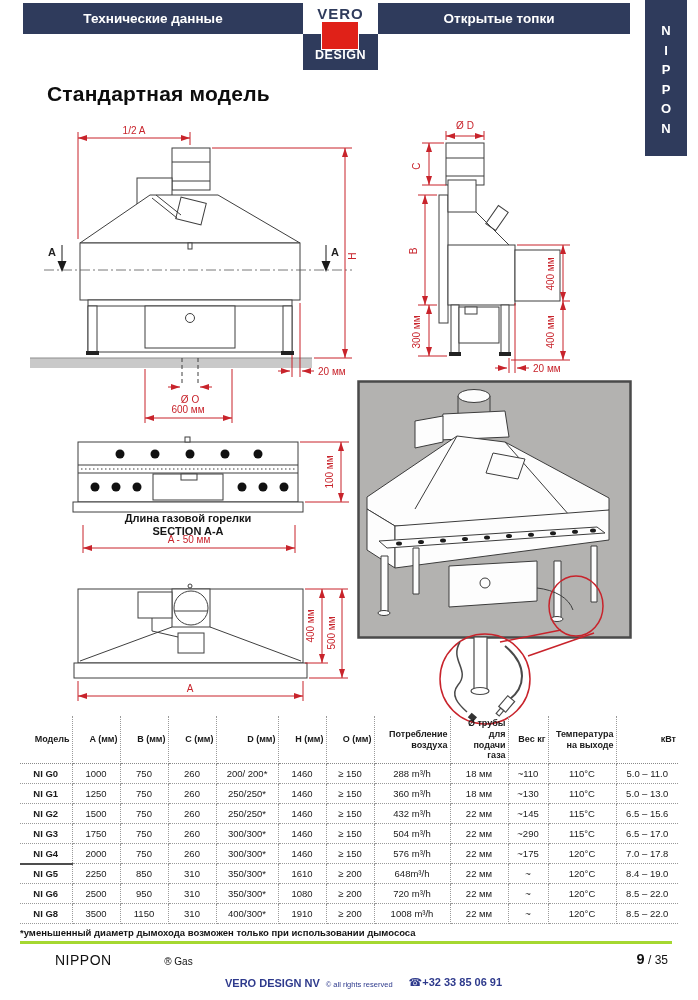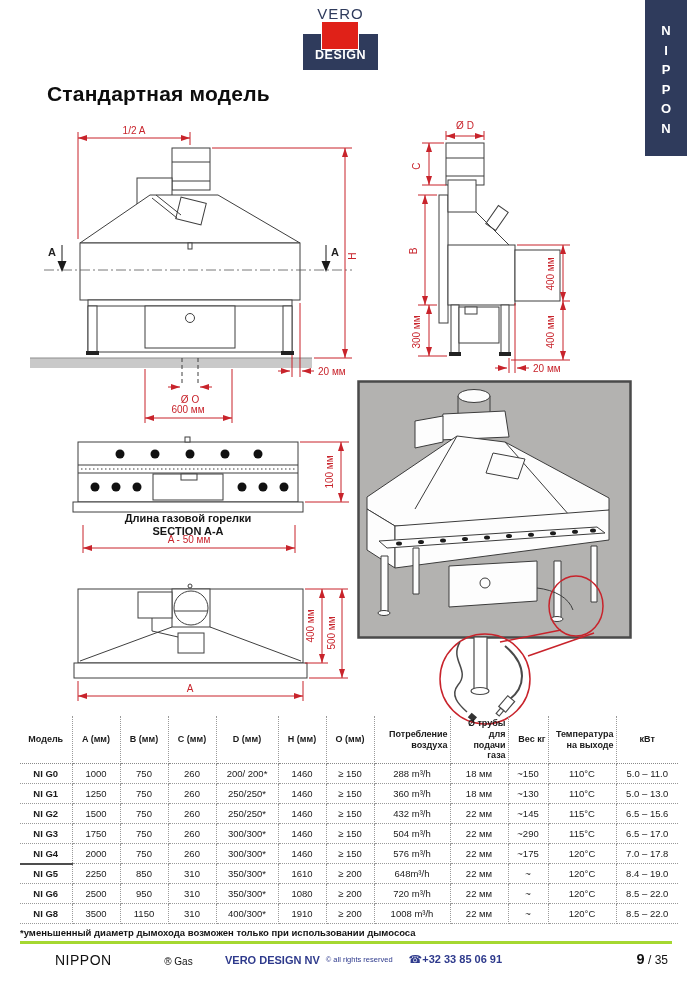--- a/index.html
+++ b/index.html
@@ -10,65 +10,69 @@
   
   .topbar { position:absolute; left:23px; top:3px; width:607px; height:31px; background:#2f3b5c; }
   .bar-title { position:absolute; top:8px; color:#fff; font-weight:bold; font-size:13.5px; text-align:center; }
   .t-left  { left:20px;  width:220px; }
   .t-right { left:376px; width:200px; }
   .nippon { position:absolute; left:645px; top:0; width:42px; height:156px; background:#2f3b5c;
             display:flex; flex-direction:column; align-items:center; padding-top:24px; gap:6.5px;
             color:#fff; font-weight:bold; font-size:13px; line-height:1; }
   .logo { position:absolute; left:303px; top:0; width:75px; height:70px; }
   .logo-top { position:absolute; left:0; top:0; width:75px; height:34px; background:#fff; color:#2f3b5c;
-              font-weight:normal; font-size:15px; text-align:center; line-height:28px; letter-spacing:1px; }
+              font-weight:bold; font-size:15px; text-align:center; line-height:28px; letter-spacing:1px; }
   .logo-bottom { position:absolute; left:0; top:34px; width:75px; height:36px; background:#2f3b5c; color:#fff;
                  font-weight:bold; font-size:12.5px; display:flex; align-items:flex-end; justify-content:center;
                  padding-bottom:8px; letter-spacing:0.5px; }
   .logo-red { position:absolute; left:19px; top:22px; width:36px; height:27px; background:#e02118; box-shadow:0 0 0 1px #fff; }
 
   .title { position:absolute; left:47px; top:82px; font-size:21px; font-weight:bold; color:#0d0d0d; letter-spacing:0.2px; }
 
   
   .dwg { position:absolute; }
   svg text { font-family:"Liberation Sans","DejaVu Sans",sans-serif; }
   .dim { fill:#c8232b; font-size:10px; }
   .secA { fill:#222; font-size:11px; font-weight:bold; }
   .cap { fill:#151515; font-size:11px; font-weight:bold; text-anchor:middle; }
 
   
   .spec { position:absolute; left:20px; top:716px; width:658px; border-collapse:collapse; table-layout:fixed; }
-  .spec th { font-weight:bold; font-size:9px; line-height:1.2; text-align:center; vertical-align:middle;
+  .spec th { font-weight:bold; font-size:9px; line-height:1.2; text-align:right; vertical-align:middle;
              height:30px; padding:2px 2px; border-bottom:1px dotted #8a8a8a; border-right:1px dotted #9a9a9a; }
   .spec th.left { text-align:right; padding-left:4px; }
   .spec td { font-size:9.5px; text-align:center; height:20px; padding:1px 2px;
              border-bottom:1px dotted #9a9a9a; border-right:1px dotted #9a9a9a; }
   .spec td:first-child { font-weight:bold; }
   .spec th:last-child, .spec td:last-child { border-right:none; }
   .spec tr.divider td:first-child { border-bottom:2px solid #4d4d4d; }
 
   .footnote { position:absolute; left:20px; top:927px; font-size:9.5px; font-weight:bold; color:#141414; }
   .greenline { position:absolute; left:20px; top:941px; width:652px; height:3px; background:#a5d831; }
 
   .f-left { position:absolute; left:55px; top:951px; color:#111; }
   .fl-main { font-size:14px; letter-spacing:0.5px; }
   .fl-suffix { font-size:10px;margin-left:48px; }
-  .f-center { position:absolute; left:225px; top:953px; color:#2e3a8c; display:flex; align-items:center; gap:6px; }
+  .f-center { position:absolute; left:225px; top:976px; color:#2e3a8c; display:flex; align-items:flex-end; gap:6px; }
   .fc-brand { font-weight:bold; font-size:11px; }
   .fc-rights { font-size:7.5px; }
   .fc-phone { font-weight:bold; font-size:11px; margin-left:10px; }
   .f-right { position:absolute; right:30px; top:950px; color:#111;margin-left:40px; }
   .pn-current { font-weight:bold; font-size:14.5px; }
   .pn-total { font-size:12px; }
 </style>
 </head>
 <body>
 
 <div class="page">
 
+  <div class="topbar">
+    <span class="bar-title t-left">Технические данные</span>
+    <span class="bar-title t-right">Открытые топки</span>
+  </div>
   <div class="nippon">
       <div>N</div>
       <div>I</div>
       <div>P</div>
       <div>P</div>
       <div>O</div>
       <div>N</div>
     </div>
   <div class="logo">
     <div class="logo-top">VERO</div>
@@ -365,21 +369,21 @@
         <tr>
           <td>NI G0</td>
           <td>1000</td>
           <td>750</td>
           <td>260</td>
           <td>200/ 200*</td>
           <td>1460</td>
           <td>≥ 150</td>
           <td>288 m³/h</td>
           <td>18 мм</td>
-          <td>~150</td>
+          <td>~110</td>
           <td>110°C</td>
           <td>5.0 – 11.0</td>
         </tr>
         <tr>
           <td>NI G1</td>
           <td>1250</td>
           <td>750</td>
           <td>260</td>
           <td>250/250*</td>
           <td>1460</td>

